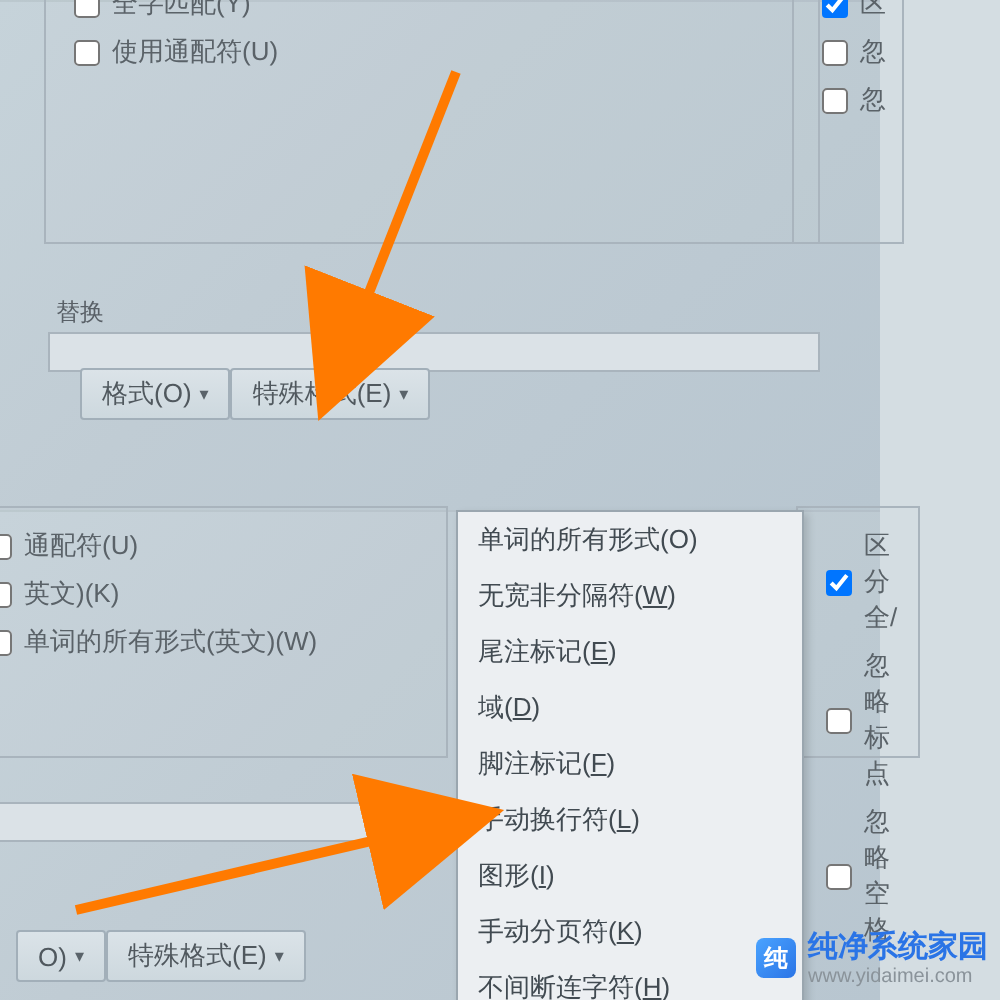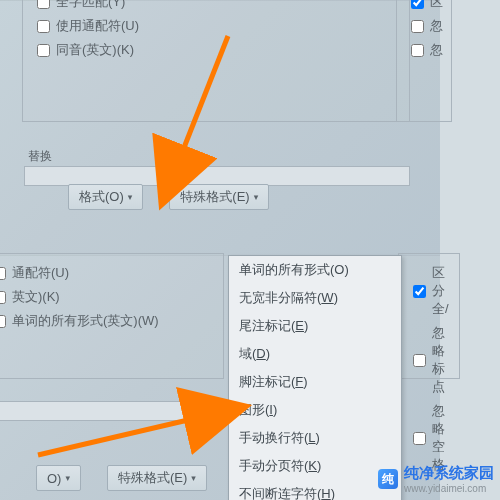--- a/index.html
+++ b/index.html
@@ -10,21 +10,21 @@
   .group{position:absolute;border:1px solid #a9b4bd;padding:4px 6px 8px 6px;background:rgba(255,255,255,0.02);}
   .g1{top:-18px;left:22px;width:388px;height:140px;}
   .g2{top:-18px;right:-12px;width:56px;height:140px;}
   .cb{display:flex;align-items:center;gap:6px;color:#5a6268;margin:6px 0 0 8px;}
   .cb input{width:13px;height:13px;}
   .u{text-decoration:underline;}
   .section-label{position:absolute;color:#596067;font-size:12px;}
   .sl1{top:148px;left:28px;}
   .btn{display:inline-flex;align-items:center;gap:4px;height:26px;padding:0 10px;border:1px solid #a2afb9;background:linear-gradient(#dbe3e8,#cdd8de);color:#50585e;font-size:13px;border-radius:2px;}
   .btn .tri{font-size:9px;color:#5a636a;}
-  .btnrow{position:absolute;display:flex;gap:26px;margin-left:28px;}
+  .btnrow{position:absolute;display:flex;}
   .br1{top:184px;left:40px;}
   .br2{top:210px;left:8px;}
   .inputbar{position:absolute;top:166px;left:24px;width:386px;height:20px;border:1px solid #a9b4bd;background:#dbe2e7;}
 
   
   .g3{top:-2px;left:-22px;width:246px;height:126px;}
   .g4{top:-2px;right:-20px;width:62px;height:126px;}
   .inputbar2{position:absolute;top:146px;left:-18px;width:242px;height:20px;border:1px solid #a9b4bd;background:#dbe2e7;}
   .menu{position:absolute;top:0px;left:228px;width:174px;background:#eceff2;border:1px solid #9aa6af;box-shadow:2px 2px 4px rgba(0,0,0,.15);}
   .menu .mi{padding:5px 10px;color:#414a51;font-size:13px;white-space:nowrap;}
@@ -42,24 +42,20 @@
 
 <div class="pane pane-top">
   <div class="group g1">
     <label class="cb">
         <input type="checkbox" style="">
         <span>全字匹配(Y)</span>
       </label>
     <label class="cb">
         <input type="checkbox" style="">
         <span>使用通配符(U)</span>
-      </label>
-    <label class="cb">
-        <input type="checkbox" style="">
-        <span>同音(英文)(K)</span>
       </label>
   </div>
   <div class="group g2">
     <label class="cb">
         <input type="checkbox" checked="" style="">
         <span>区</span>
       </label>
     <label class="cb">
         <input type="checkbox" style="">
         <span>忽</span>
@@ -139,22 +135,22 @@
       </button>
   </div>
 
   <div class="menu">
     <div id="menu-items">
         <div class="mi truncated">单词的所有形式(O)</div>
         <div class="mi">无宽非分隔符(<span class="u">W</span>)</div>
         <div class="mi">尾注标记(<span class="u">E</span>)</div>
         <div class="mi">域(<span class="u">D</span>)</div>
         <div class="mi">脚注标记(<span class="u">F</span>)</div>
+        <div class="mi">手动换行符(<span class="u">L</span>)</div>
         <div class="mi">图形(<span class="u">I</span>)</div>
-        <div class="mi">手动换行符(<span class="u">L</span>)</div>
         <div class="mi">手动分页符(<span class="u">K</span>)</div>
         <div class="mi">不间断连字符(<span class="u">H</span>)</div>
       </div>
   </div>
 
   <div class="arrow" style="left:30px;top:90px;">
     <svg width="220" height="120">
       <defs>
           <marker id="ah2" markerWidth="14" markerHeight="14" refX="7" refY="7" orient="auto">
             <polygon points="0,0 14,7 0,14" fill="#ff7a00"></polygon>

